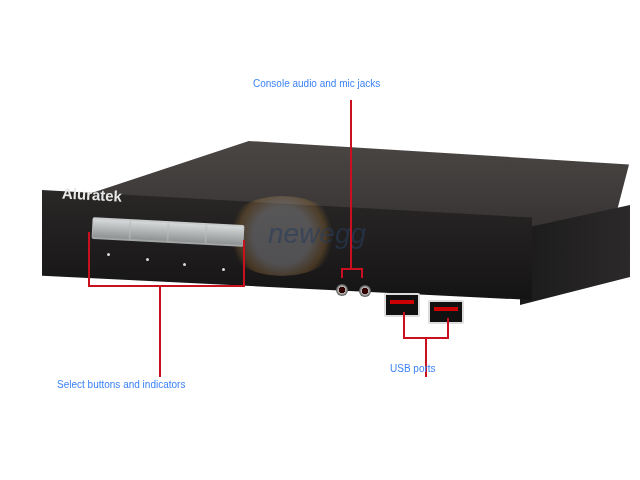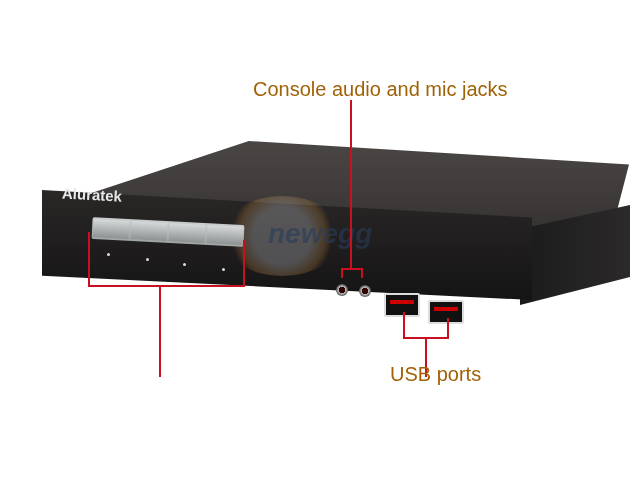--- a/index.html
+++ b/index.html
@@ -1,38 +1,38 @@
 <!DOCTYPE html>
 <html><head>
 <meta charset="utf-8">
 <style>
   html,body{margin:0;padding:0;background:#fff;}
   #stage{position:relative;width:640px;height:480px;overflow:hidden;background:#fff;font-family:"Liberation Sans",sans-serif;}
-  .label{position:absolute;font-size:20px;color:#a16207;white-space:nowrap;}
+  .label{position:absolute;font-size:10px;color:#3b82f6;white-space:nowrap;}
   .line{position:absolute;background:#c8101e;}
   .top{position:absolute;left:53px;top:141px;width:576px;height:90px;
        background:linear-gradient(180deg,#4a4644 0%,#3e3b3a 60%,#353231 100%);
        clip-path:polygon(0% 72%,34% 0%,100% 26%,97% 100%,0% 100%);}
   .front{position:absolute;left:42px;top:190px;width:490px;height:110px;
        background:linear-gradient(180deg,#2a2827 0%,#1f1d1d 50%,#151414 100%);
        clip-path:polygon(0% 0%,100% 25%,100% 100%,0% 78%);}
   .side{position:absolute;left:520px;top:205px;width:110px;height:100px;
        background:linear-gradient(90deg,#1c1b1b,#2b2929);
        clip-path:polygon(0% 24%,100% 0%,100% 72%,0% 100%);}
   .btnbar{position:absolute;left:92px;top:221px;width:152px;height:22px;
        background:linear-gradient(180deg,#c9cccd,#9fa3a4);border-radius:2px;transform:rotate(3deg);}
   .btnbar span{display:inline-block;width:36px;height:18px;margin:2px 1px;background:linear-gradient(180deg,#d6d9da,#8e9293);}
   .dot{position:absolute;width:3px;height:3px;background:#ddd;border-radius:50%;}
   .brand{position:absolute;left:62px;top:186px;color:#e8e8e8;font-size:15px;font-weight:bold;transform:rotate(3deg);}
   .jack{position:absolute;width:12px;height:12px;border-radius:50%;background:radial-gradient(circle,#300 35%,#bbb 40%,#555 70%);}
   .usb{position:absolute;width:32px;height:20px;border:2px solid #ddd;background:#111;border-radius:2px;}
   .usb::after{content:"";position:absolute;left:4px;top:5px;width:24px;height:4px;background:#c00;}
   .wm{position:absolute;left:222px;top:196px;width:120px;height:80px;border-radius:50%;
        background:radial-gradient(circle,rgba(180,180,185,.35) 40%,rgba(200,140,60,.25) 60%,transparent 70%);}
-  .wmtxt{position:absolute;left:268px;top:218px;font-size:28px;font-style:italic;font-weight:bold;color:rgba(40,60,90,.6);}
+  .wmtxt{position:absolute;left:268px;top:218px;font-size:28px;font-style:italic;font-weight:normal;color:rgba(40,60,90,.6);}
 </style>
 </head>
 <body>
 
 <div id="stage">
   <div class="top"></div>
   <div class="side"></div>
   <div class="front"></div>
   <div class="wm"></div>
   <div class="wmtxt">newegg</div>
@@ -52,19 +52,20 @@
   <div class="label" style="left:253px;top:78px">Console audio and mic jacks</div>
   <div class="line" style="left:350px;top:100px;width:2px;height:170px"></div>
   <div class="line" style="left:341px;top:268px;width:22px;height:2px"></div>
   <div class="line" style="left:341px;top:268px;width:2px;height:10px"></div>
   <div class="line" style="left:361px;top:268px;width:2px;height:10px"></div>
 
   <div class="line" style="left:88px;top:232px;width:2px;height:54px"></div>
   <div class="line" style="left:243px;top:240px;width:2px;height:46px"></div>
   <div class="line" style="left:88px;top:285px;width:157px;height:2px"></div>
   <div class="line" style="left:159px;top:285px;width:2px;height:92px"></div>
+  <div class="label" style="left:57px;top:379px">Select buttons and indicators</div>
 
   <div class="line" style="left:403px;top:312px;width:2px;height:26px"></div>
   <div class="line" style="left:447px;top:318px;width:2px;height:20px"></div>
   <div class="line" style="left:403px;top:337px;width:46px;height:2px"></div>
   <div class="line" style="left:425px;top:337px;width:2px;height:40px"></div>
   <div class="label" style="left:390px;top:363px">USB ports</div>
 </div>
 
 </body></html>

